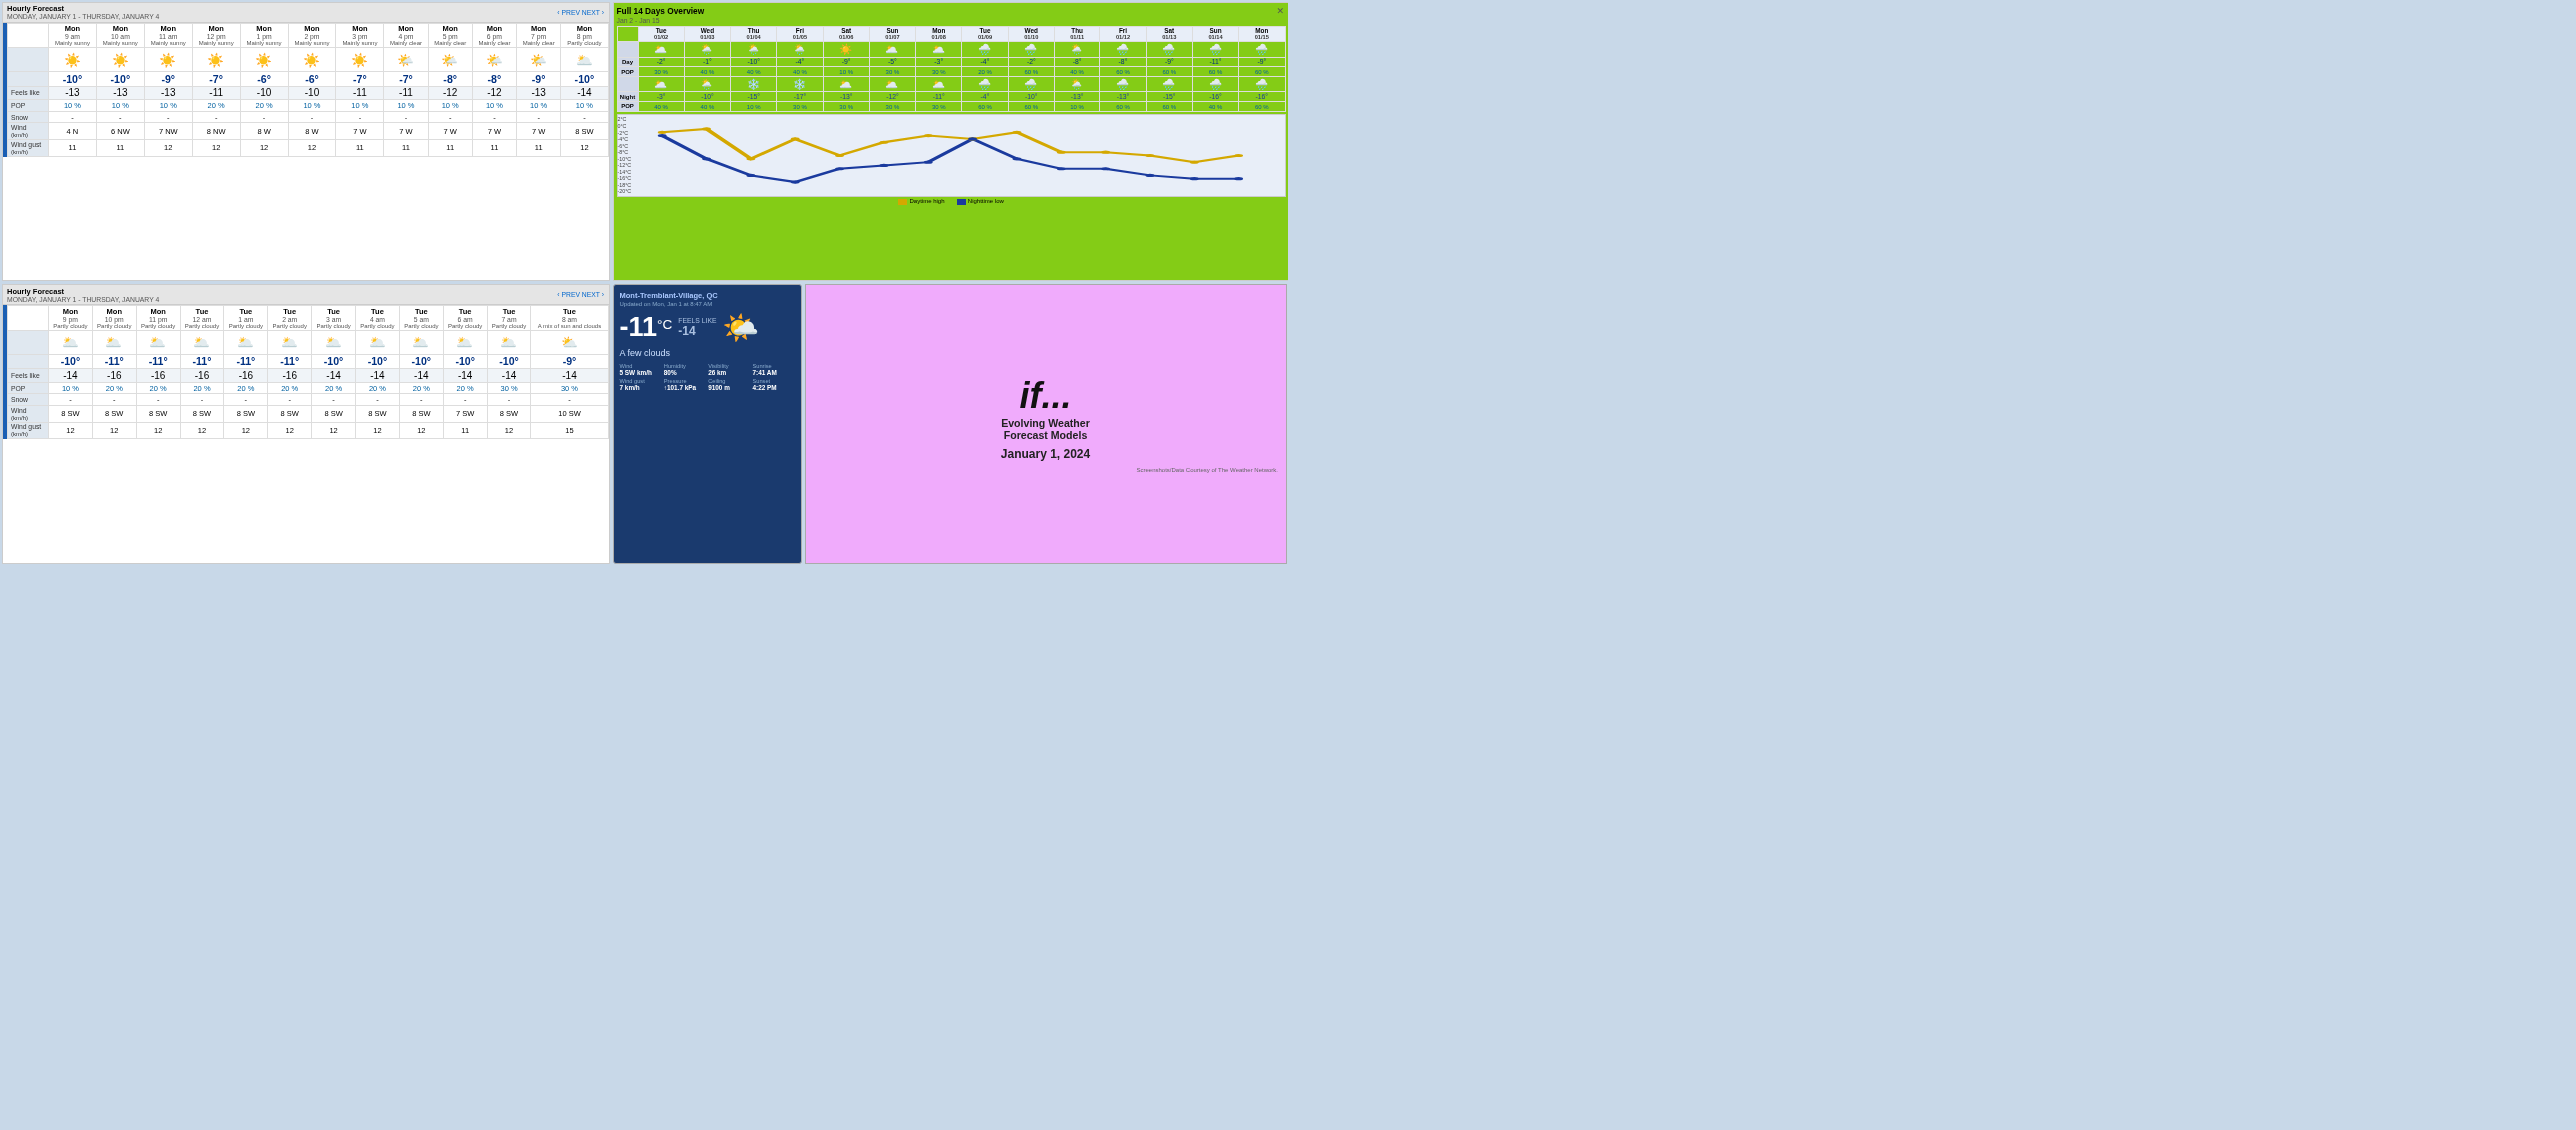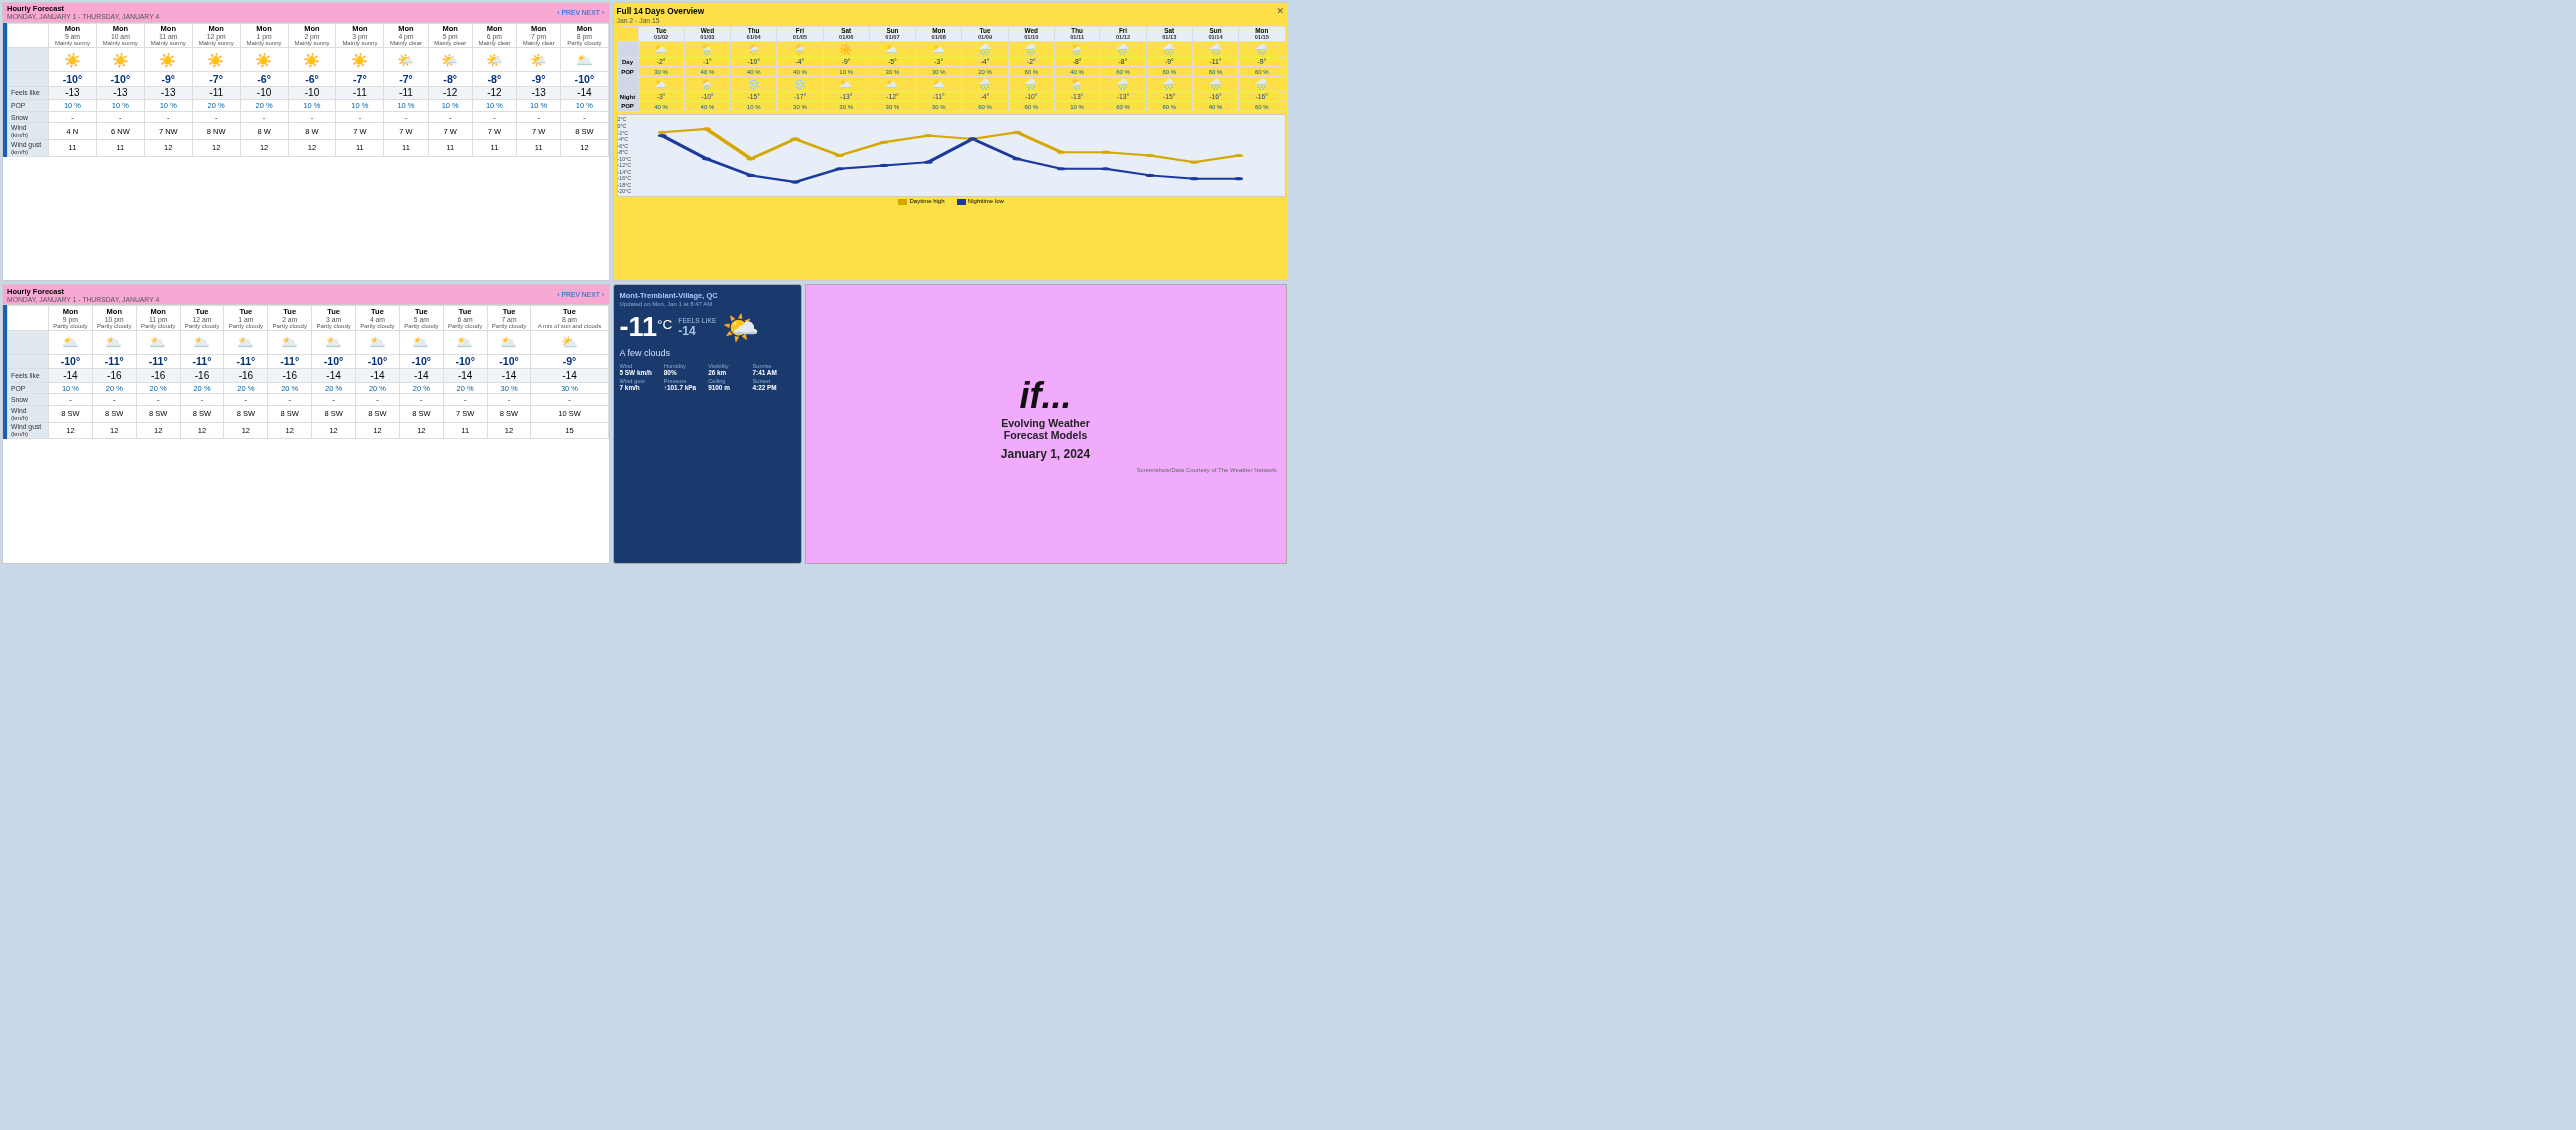--- a/index.html
+++ b/index.html
@@ -32,21 +32,21 @@
     
     .hourly-section {
       background: #fff;
       border: 0.8px solid #ccc;
       margin: 1.5px;
     }
     .hourly-header {
       display: flex;
       justify-content: space-between;
       align-items: center;
-      background: #f9a8d4;
+      background: #e5e5e5;
       padding: 1.5px 4.5px;
       border-bottom: 0.8px solid #ccc;
     }
     .hourly-title {
       font-weight: bold;
       font-size: 7.5px;
     }
     .hourly-subtitle {
       font-size: 6.8px;
       color: #555;
@@ -99,21 +99,21 @@
       font-size: 7.5px;
       color: #0060a0;
     }
     .snow-val { font-size: 7.5px; }
     .wind-val { font-size: 7.5px; }
     .gust-val { font-size: 7.5px; }
     .weather-icon { font-size: 13.6px; }
 
     
     .overview-panel {
-      background: #fde047;
+      background: #84cc16;
       border: 0.8px solid #ccc;
       margin: 1.5px;
       width: 332px;
       height: 257px;
       position: relative;
       padding: 3px;
     }
     .overview-title {
       font-weight: bold;
       font-size: 8.3px;

